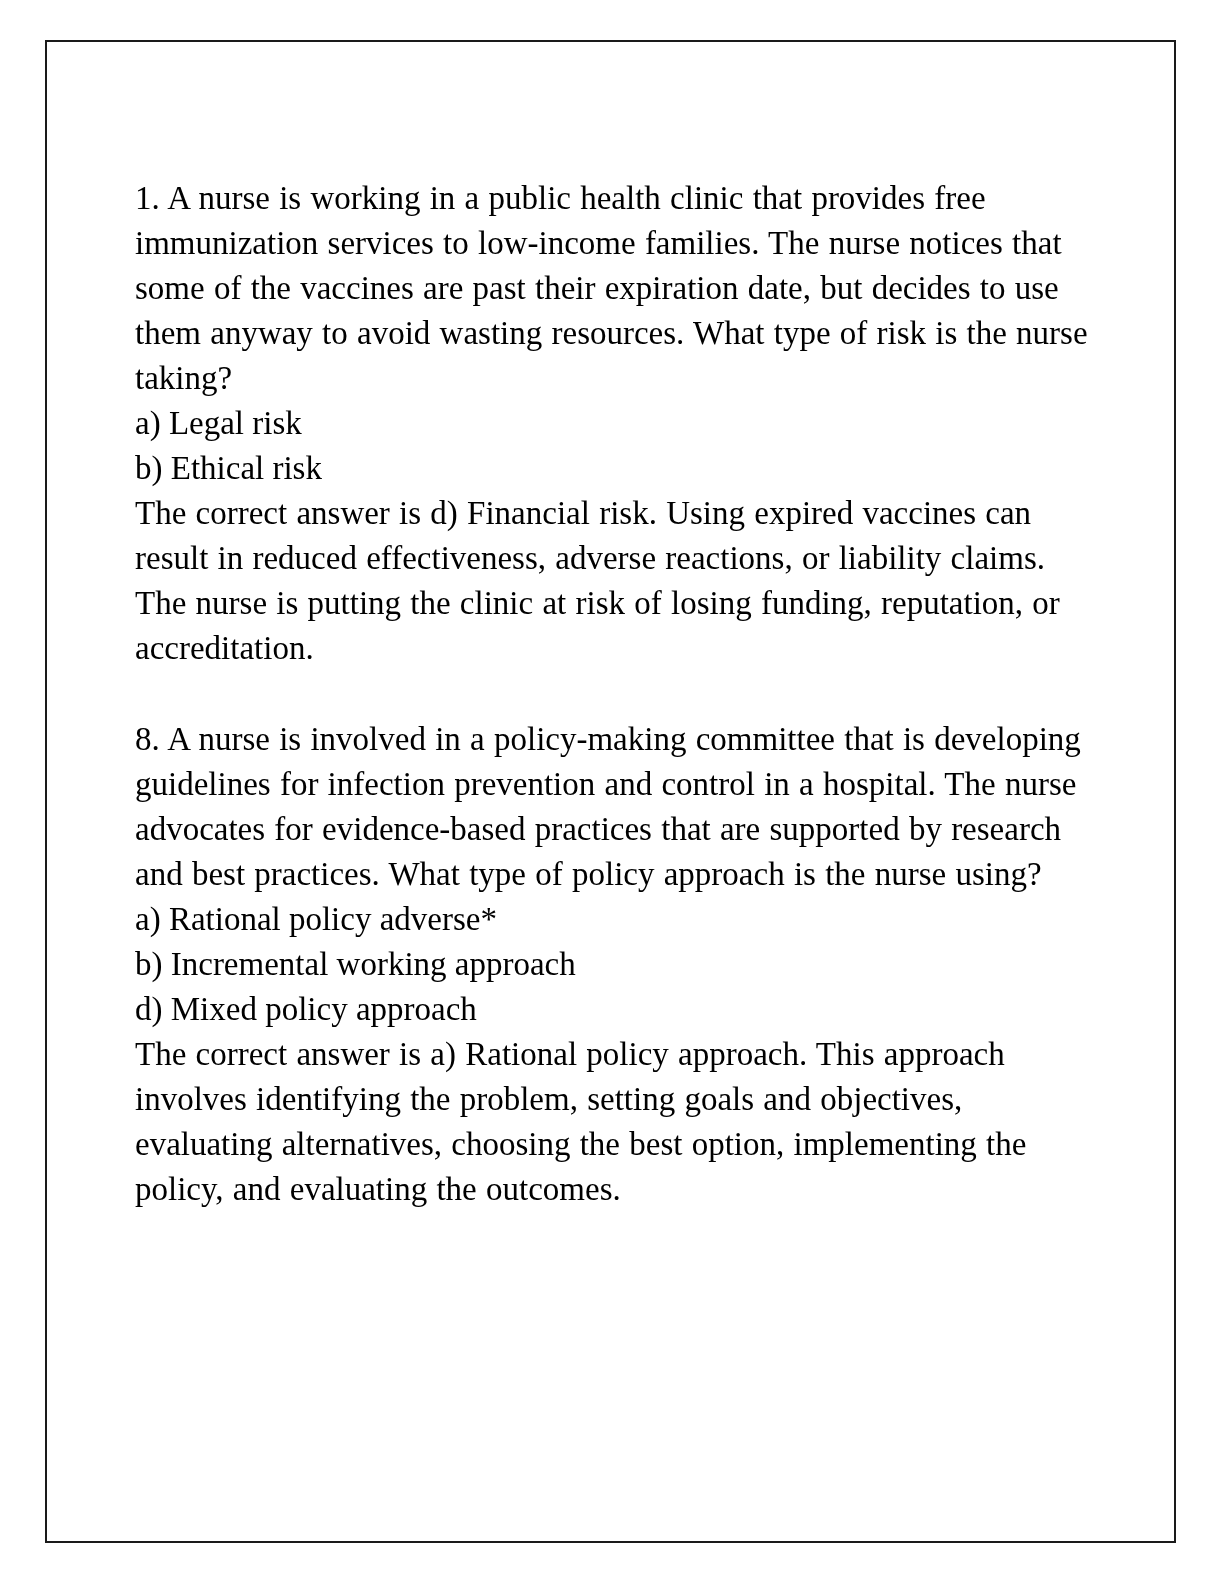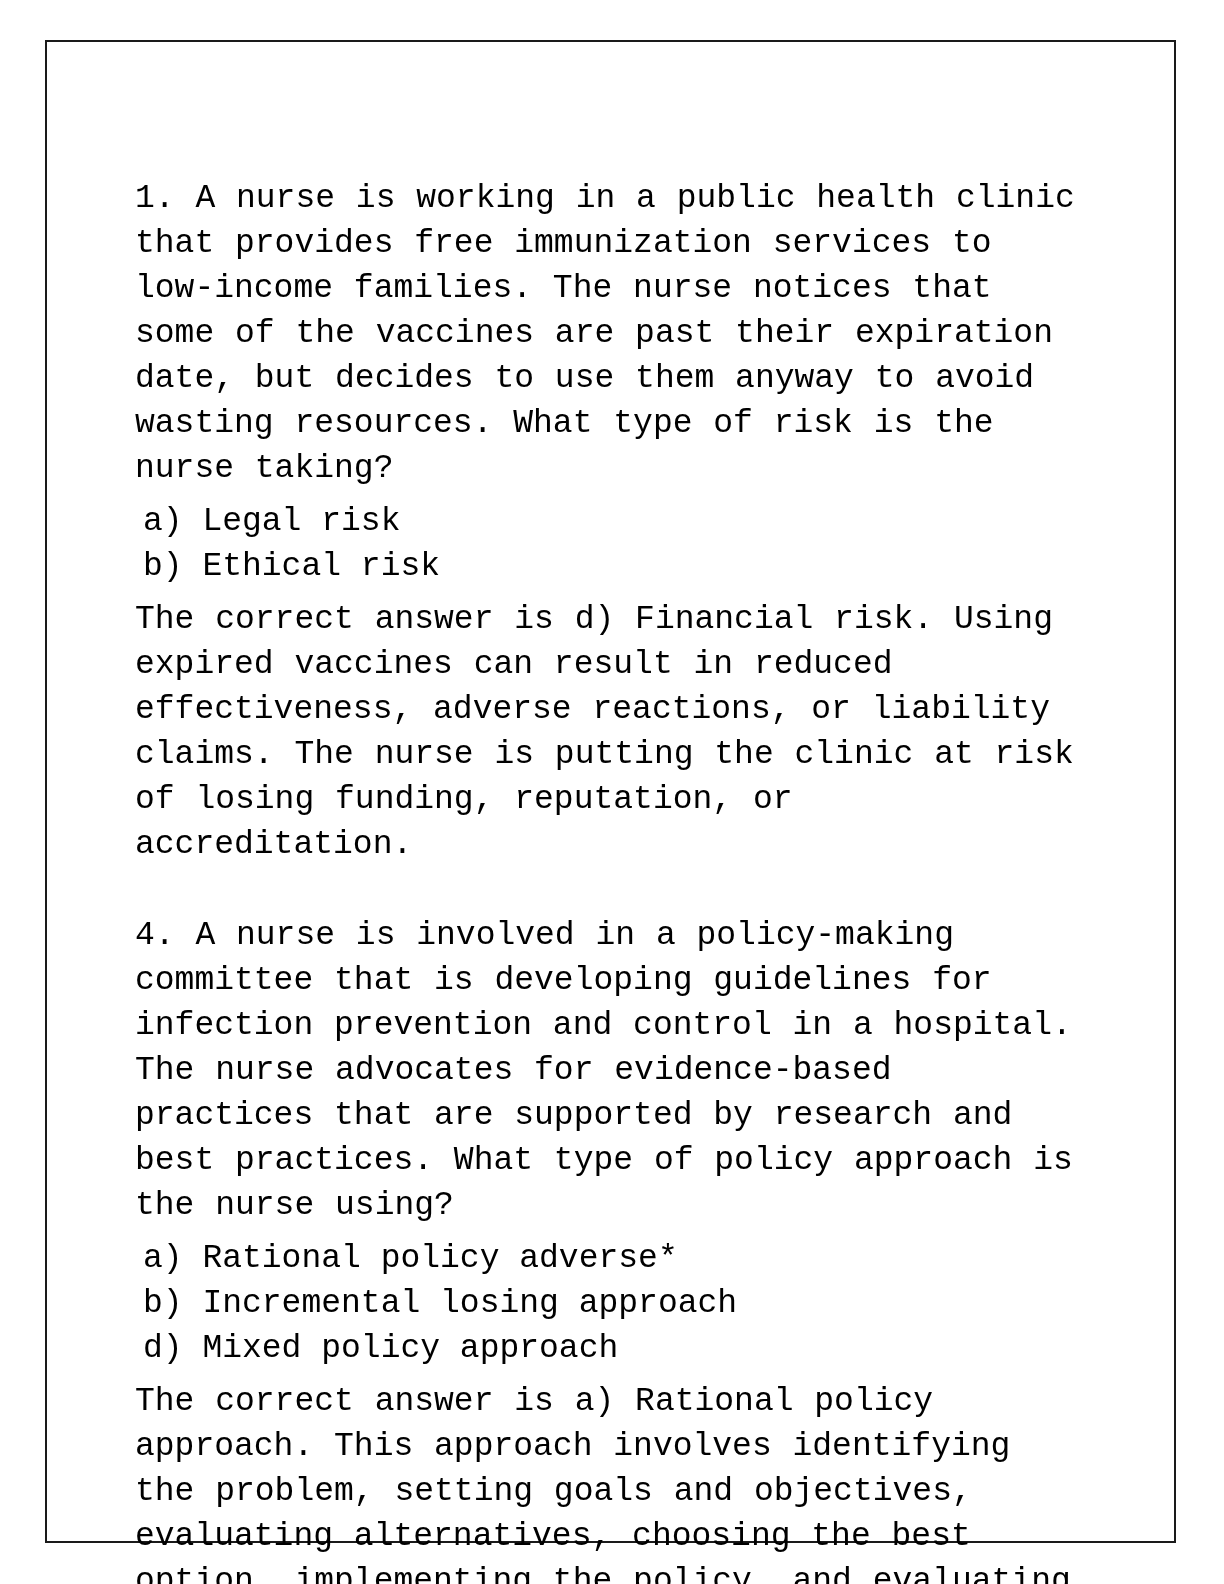--- a/index.html
+++ b/index.html
@@ -28,29 +28,28 @@
     position: absolute;
     left: 135px;
     top: 176px;
     width: 955px;
     font-size: 33px;
     line-height: 45px;
     letter-spacing: 0px;
   }
   .question-block {
     margin-bottom: 46px;
-    font-family: Liberation Mono, monospace;
   }
   .question-stem,
   .answer-explanation {
     margin: 0;
     word-spacing: 1px;
   }
   .options {
-    margin: 8px;
+    margin: 0;
     padding: 0;
     list-style: none;
   }
   .answer-option {
     margin: 0;
   }
 </style>
 </head>
 <body>
 
@@ -61,22 +60,22 @@
   <div class="question-block">
     <p class="question-stem">1. A nurse is working in a public health clinic that provides free immunization services to low-income families. The nurse notices that some of the vaccines are past their expiration date, but decides to use them anyway to avoid wasting resources. What type of risk is the nurse taking?</p>
     <ul class="options">
       <li class="answer-option">a) Legal risk</li>
       <li class="answer-option">b) Ethical risk</li>
     </ul>
     <p class="answer-explanation">The correct answer is d) Financial risk. Using expired vaccines can result in reduced effectiveness, adverse reactions, or liability claims. The nurse is putting the clinic at risk of losing funding, reputation, or accreditation.</p>
   </div>
 
   <div class="question-block">
-    <p class="question-stem">4. A nurse is involved in a policy-making committee that is developing guidelines for infection prevention and control in a hospital. The nurse advocates for evidence-based practices that are supported by research and best practices. What type of policy approach is the nurse using?</p>
+    <p class="question-stem">8. A nurse is involved in a policy-making committee that is developing guidelines for infection prevention and control in a hospital. The nurse advocates for evidence-based practices that are supported by research and best practices. What type of policy approach is the nurse using?</p>
     <ul class="options">
       <li class="answer-option">a) Rational policy adverse*</li>
-      <li class="answer-option">b) Incremental losing approach</li>
+      <li class="answer-option">b) Incremental working approach</li>
       <li class="answer-option">d) Mixed policy approach</li>
     </ul>
     <p class="answer-explanation">The correct answer is a) Rational policy approach. This approach involves identifying the problem, setting goals and objectives, evaluating alternatives, choosing the best option, implementing the policy, and evaluating the outcomes.</p>
   </div>
 
 </div>
 
 </body></html>

